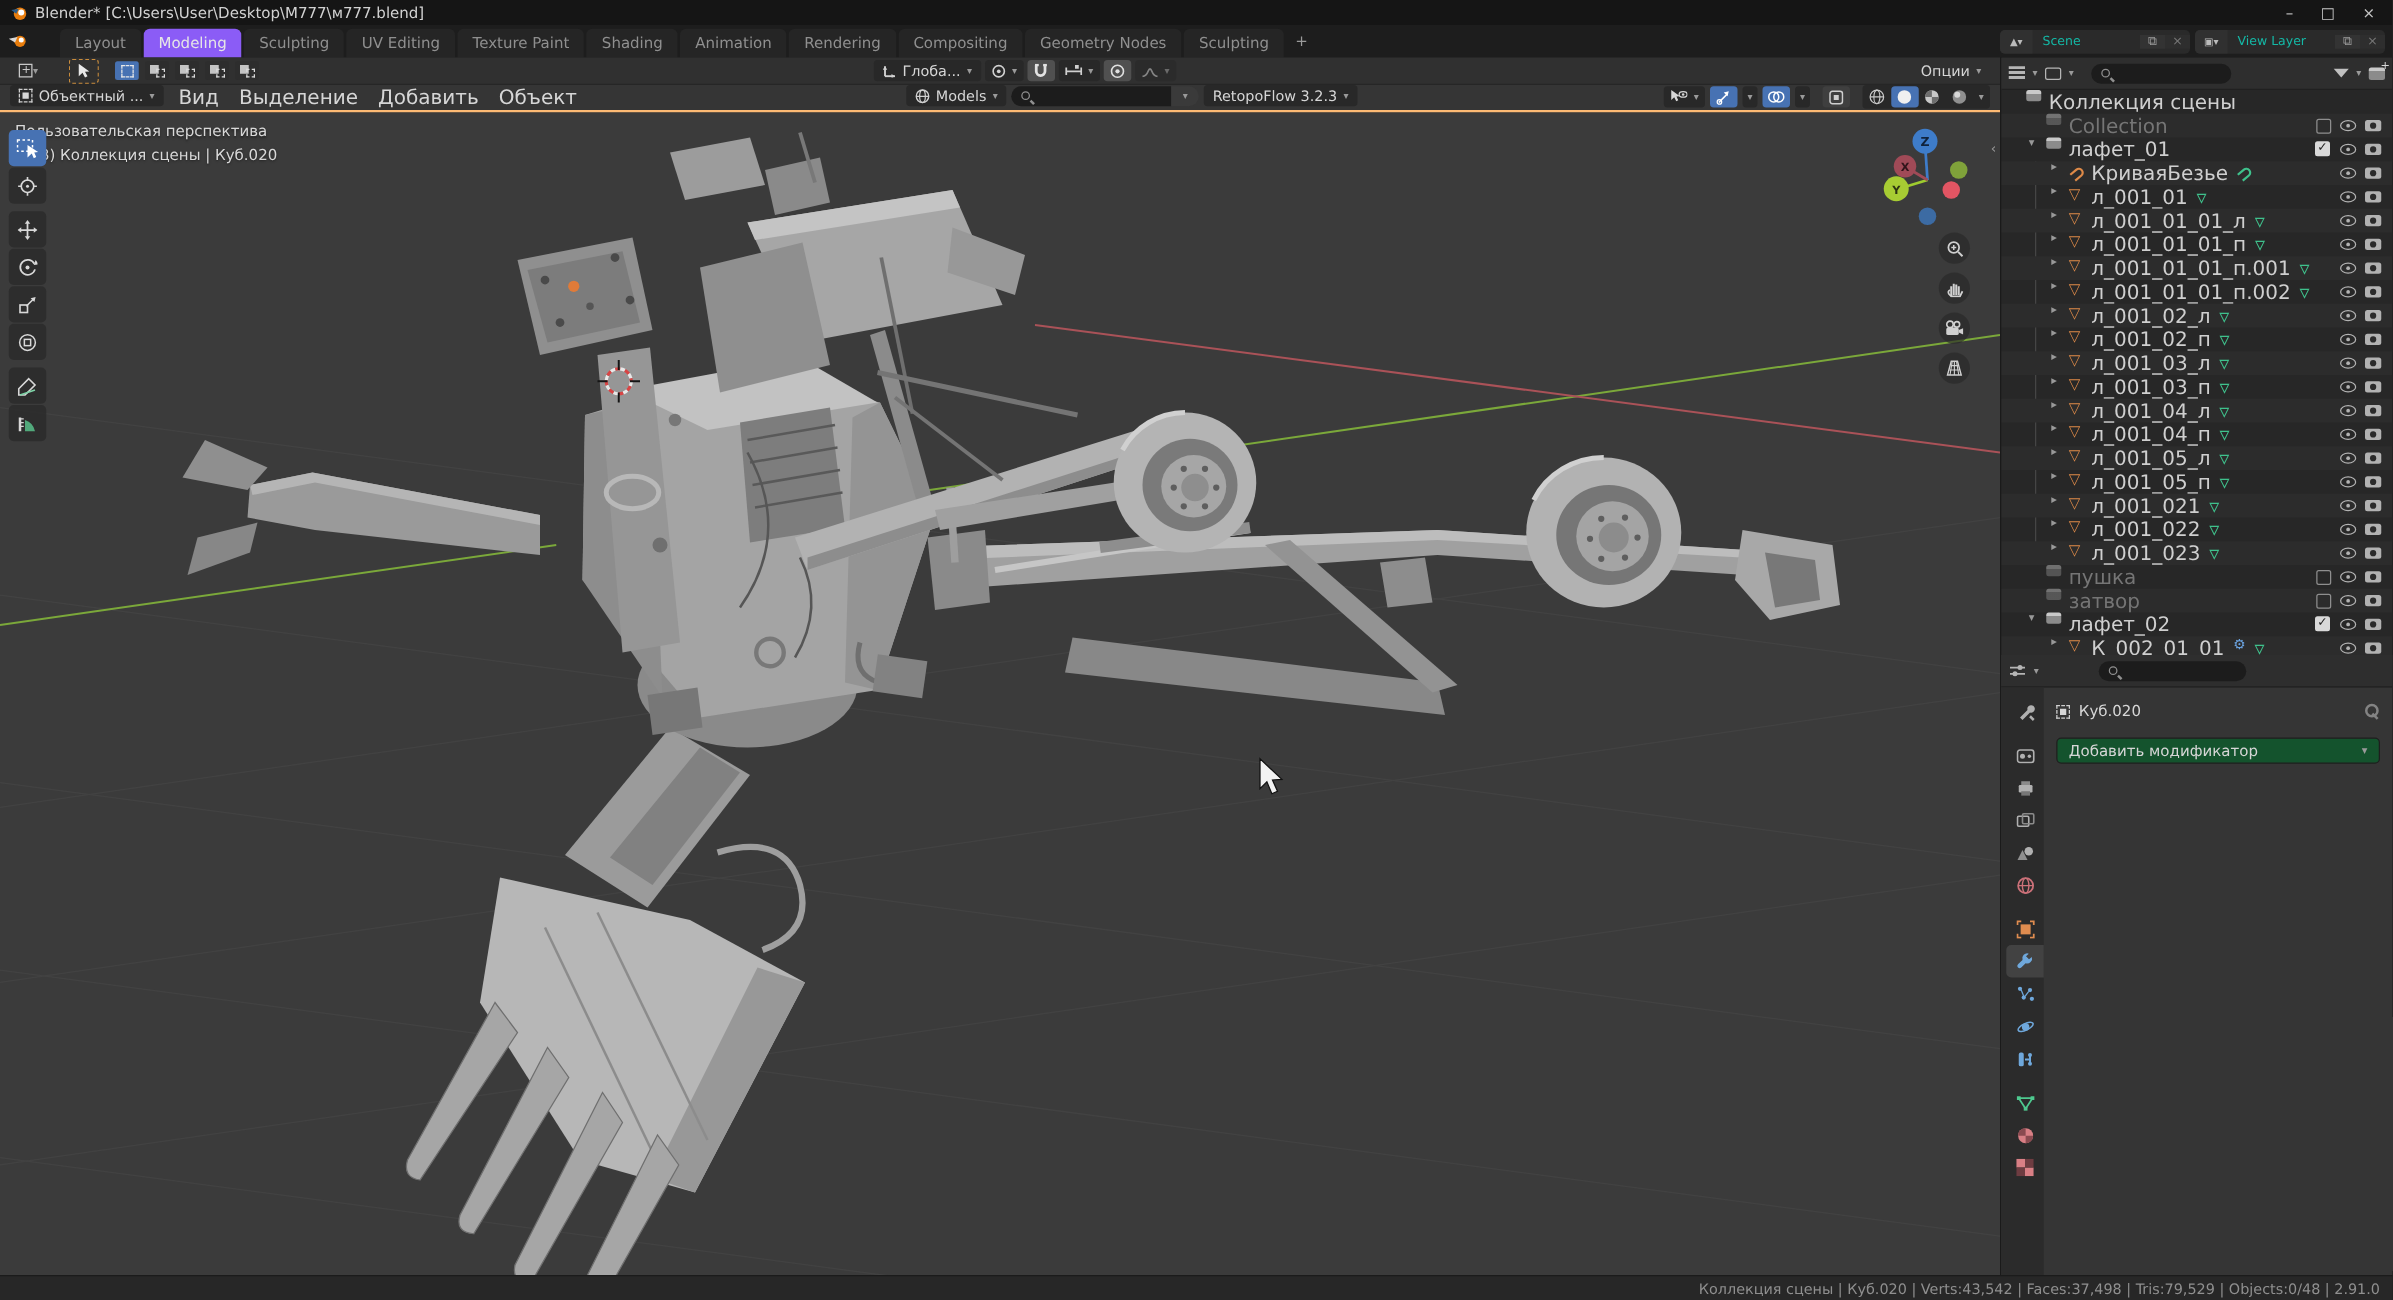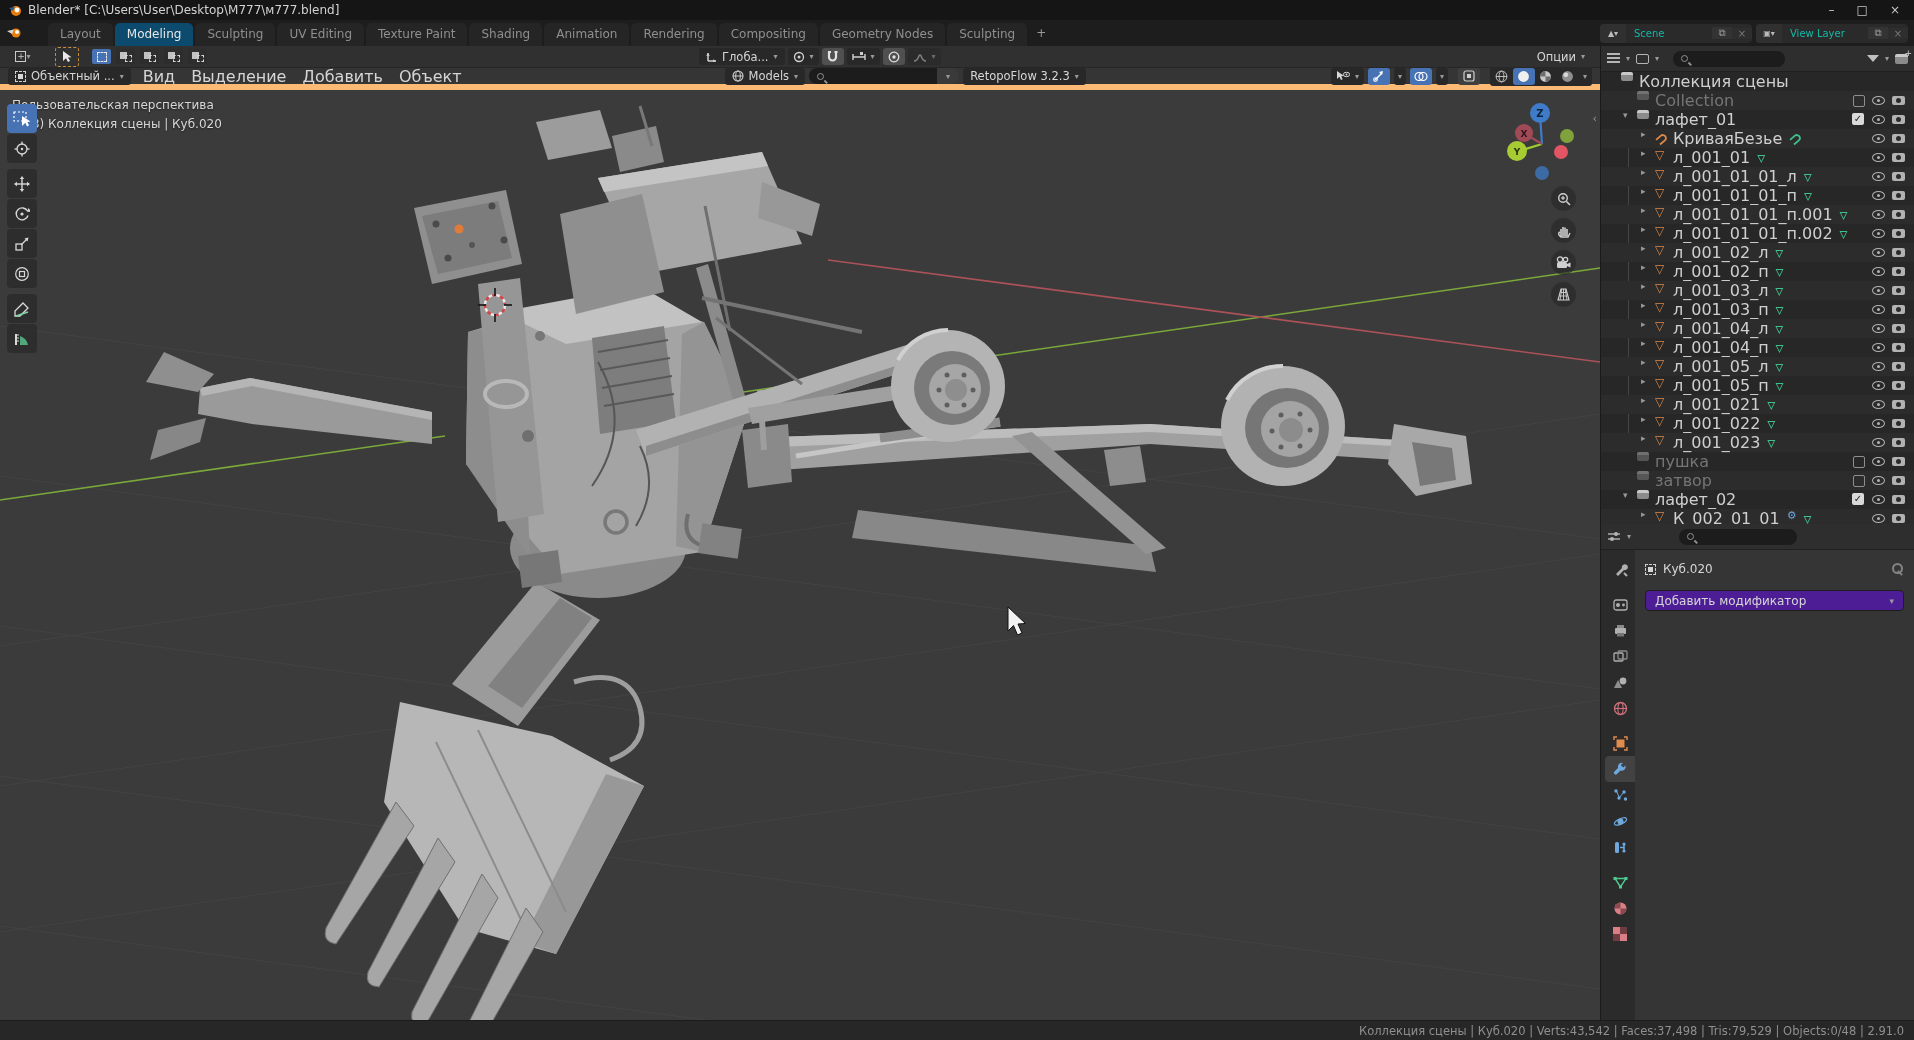--- a/index.html
+++ b/index.html
@@ -9,35 +9,35 @@
   
   .titlebar{height:20px;background:#151515;display:flex;align-items:center;padding:0 8px;font-size:12px;color:#d2d2d2;flex:none}
   .titlebar .wtitle{margin-left:6px}
   .wincontrols{margin-left:auto;display:flex;gap:22px;font-size:12px;color:#c6c6c6;padding-right:6px}
 
   
   .topbar{height:26px;background:#1d1d1d;display:flex;align-items:center;padding:0 6px;flex:none}
   .menu-item{padding:0 11px;font-size:12px;color:#d2d2d2;line-height:26px}
   .wtabs{display:flex;align-items:flex-end;height:26px;margin-left:26px}
   .wtab{padding:4px 12px 5px;font-size:12px;color:#8f8f8f;background:#252525;border-radius:5px 5px 0 0;margin-right:2px;line-height:14px}
-  .wtab.active{background:#0c4a6e;color:#e6e6e6}
+  .wtab.active{background:#8b5cf6;color:#e6e6e6}
   .wtab.add{background:transparent;color:#9a9a9a;padding:4px 7px 5px}
   .topbar-right{margin-left:auto;display:flex;align-items:center;gap:4px}
   .idfield{display:flex;align-items:center;background:#2a2a2a;border-radius:4px;height:19px;overflow:hidden}
   .idfield .icobox{width:26px;height:19px;display:flex;align-items:center;justify-content:center;background:#303030;font-size:8px;color:#bbb}
   .idfield .val{padding:0 8px;font-size:10px;color:#14b8a6;min-width:86px}
   .idfield .mini{width:20px;text-align:center;color:#9a9a9a;font-size:10px;background:#333}
   .idfield .mini.x{background:#2e2e2e;color:#777}
 
   
   .main{flex:1;display:flex;min-height:0}
   .vpcol{width:1600px;flex:none;display:flex;flex-direction:column;min-height:0}
 
   .toolsettings{height:22px;background:#303030;display:flex;align-items:center;padding:0 8px;flex:none;border-bottom:1px solid #262626}
-  .vpheader{height:22px;background:#353535;display:flex;align-items:center;padding:0 8px;flex:none;border-bottom:6px solid #fdba74}
+  .vpheader{height:22px;background:#353535;display:flex;align-items:flex-start;padding:0 8px;flex:none;border-bottom:2px solid #fdba74}
   .hbtn{display:flex;align-items:center;gap:5px;background:#282828;border-radius:3px;height:17px;padding:0 7px;font-size:11.5px;color:#d6d6d6}
   .hbtn .chev{font-size:8px;color:#9a9a9a}
   .hmenu{font-size:16px;color:#d6d6d6;padding:0 8px}
   .tsgroup{display:flex;align-items:center;gap:3px}
   .iconbtn{width:22px;height:17px;background:#282828;border-radius:3px;display:flex;align-items:center;justify-content:center}
   .iconbtn.toggled{background:#505050}
   .iconbtn.blue{background:#4772b3}
   .smode{width:19px;height:15px;border-radius:2px;background:#2d2d2d;margin-right:2px;position:relative}
   .smode.active{background:#4772b3}
   .smode::before{content:"";position:absolute;left:5px;top:3px;width:8px;height:8px;border:1px dashed #e8e8e8}
@@ -109,21 +109,21 @@
   .ptab{height:26px;display:flex;align-items:center;justify-content:center;border-radius:4px 0 0 4px;margin-left:4px}
   .ptab.active{background:#424242}
   .ptab.mt{margin-top:9px}
   .props-content{flex:1;padding:8px 10px;display:flex;flex-direction:column}
   .breadcrumb{display:flex;align-items:center;gap:7px;height:22px;font-size:12px;color:#d6d6d6}
   .objicon{width:11px;height:11px;border:1px dashed #cfcfcf;position:relative;flex:none}
   .objicon::after{content:"";position:absolute;left:2px;top:2px;width:5px;height:5px;background:#d6d6d6}
   .pin{margin-left:auto;width:14px;height:14px;position:relative;opacity:.75}
   .pin::before{content:"";position:absolute;left:2px;top:1px;width:7px;height:7px;border:2px solid #9e9e9e;border-radius:50%}
   .pin::after{content:"";position:absolute;left:9px;top:8px;width:2px;height:6px;background:#9e9e9e;transform:rotate(-45deg)}
-  .addmod{margin-top:10px;height:21px;background:#4c1d95;border:1px solid #1e1e1e;border-radius:4px;display:flex;align-items:center;padding:0 9px;font-size:12px;color:#d6d6d6}
+  .addmod{margin-top:10px;height:21px;background:#14532d;border:1px solid #1e1e1e;border-radius:4px;display:flex;align-items:center;padding:0 9px;font-size:12px;color:#d6d6d6}
   .addmod .chev{margin-left:auto;font-size:9px;color:#9a9a9a}
 
   
   .statusbar{height:20px;background:#272727;border-top:1px solid #1b1b1b;display:flex;align-items:center;padding:0 10px;font-size:11.5px;color:#a5a5a5;flex:none}
   .hints{display:flex;gap:26px;align-items:center}
   .hint{display:flex;align-items:center}
   .micon{width:9px;height:13px;border:1px solid #9f9f9f;border-radius:4px 4px 5px 5px;position:relative;display:inline-block;margin-right:6px;flex:none}
   .micon.left::before{content:"";position:absolute;left:0;top:0;width:4px;height:5px;background:#d4d4d4;border-radius:3px 0 0 0}
   .micon.leftdrag::before{content:"";position:absolute;left:0;top:0;width:4px;height:5px;background:#d4d4d4;border-radius:3px 0 0 0}
   .micon.leftdrag::after{content:"";position:absolute;right:-4px;top:3px;width:2px;height:7px;border-right:1.5px solid #bdbdbd}

